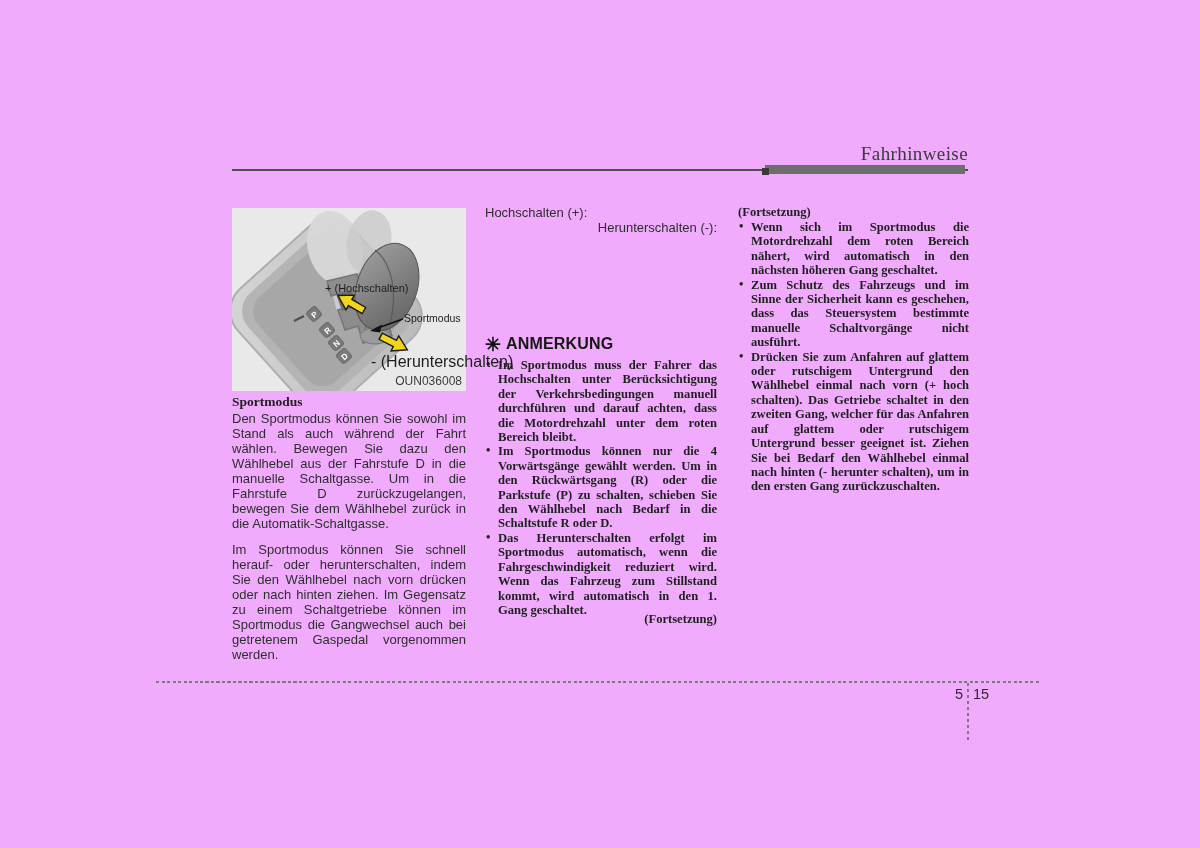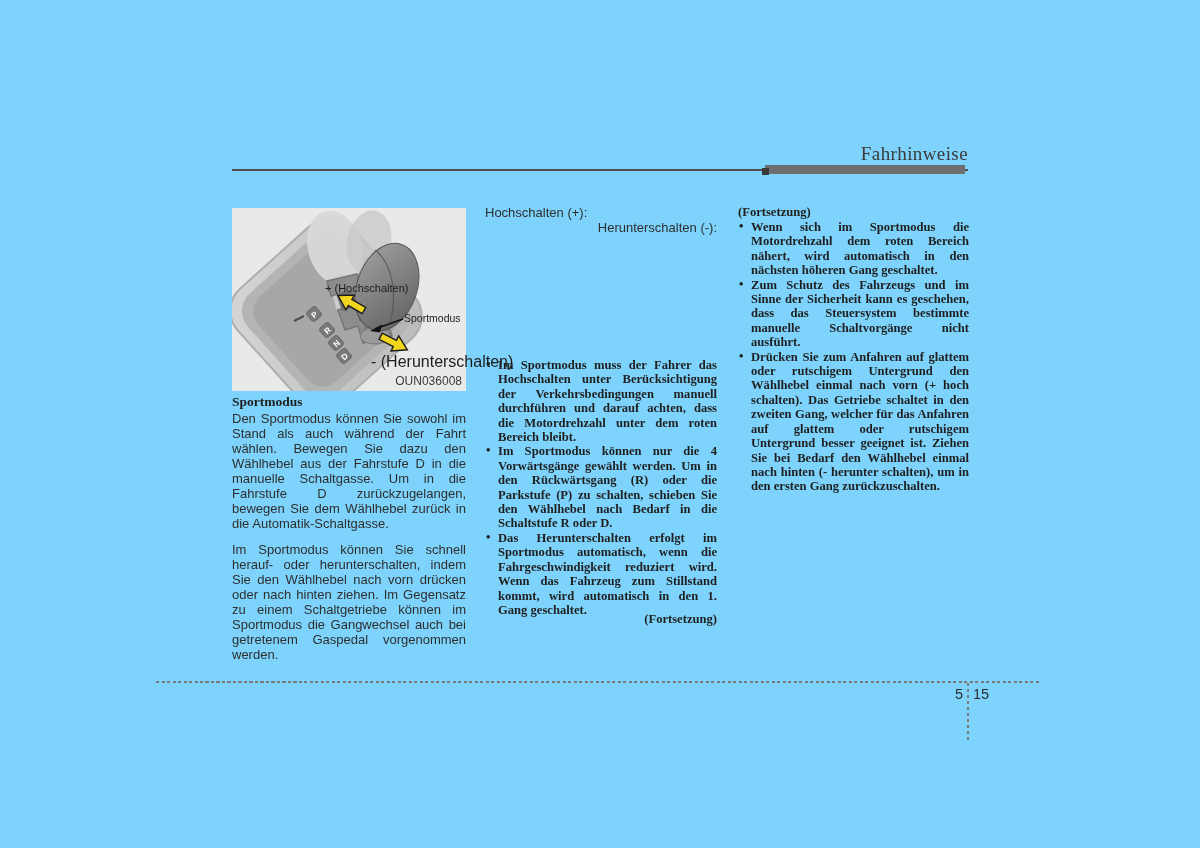--- a/index.html
+++ b/index.html
@@ -1,16 +1,16 @@
 <!DOCTYPE html>
 <html><head>
 <meta charset="utf-8">
 <style>
   html,body{margin:0;padding:0;background:#ffffff;}
-  #page{position:relative;width:1200px;height:848px;background:#7dd3fc;overflow:hidden;
+  #page{position:relative;width:1200px;height:848px;background:#f0abfc;overflow:hidden;
         font-family:"Liberation Sans",sans-serif;color:#2e2e2e;}
 
   
   .hdr-title{position:absolute;top:143px;right:232px;font-family:"Liberation Serif",serif;
              font-size:19px;color:#3a3a3a;letter-spacing:.4px;}
   .hdr-rule{position:absolute;left:232px;top:169px;width:736px;height:2px;background:#4f4f4f;}
   .hdr-bar{position:absolute;left:765px;top:165px;width:200px;height:9px;background:#6e6e6e;}
   .hdr-bar-nub{position:absolute;left:762px;top:168px;width:7px;height:7px;background:#3a3a3a;}
 
   
@@ -138,20 +138,23 @@
 
   <div class="lh-sport serifbold">Sportmodus</div>
   <div class="col lp2">Im Sportmodus können Sie schnell herauf- oder herunterschalten, indem Sie den Wählhebel nach vorn drücken oder nach hinten ziehen. Im Gegensatz zu einem Schaltgetriebe können im Sportmodus die Gangwechsel auch bei getretenem Gaspedal vorgenommen werden.</div>
   <div class="col lp1">Den Sportmodus können Sie sowohl im Stand als auch während der Fahrt wählen. Bewegen Sie dazu den Wählhebel aus der Fahrstufe D in die manuelle Schaltgasse. Um in die Fahrstufe D zurückzugelangen, bewegen Sie dem Wählhebel zurück in die Automatik-Schaltgasse.</div>
 
   <div class="col midtop">
     <div style="text-align:left;">Hochschalten (+):</div>
     <div style="text-align:right;">Herunterschalten (-):</div>
   </div>
 
+  <div class="note-head">
+    <span class="note-sym">✳</span><span class="note-title">ANMERKUNG</span>
+  </div>
 
   <div class="bullets mid-bullets">
     <div class="bullet">
       <span class="bmark">•</span>
       <span>Im Sportmodus muss der Fahrer das Hochschalten unter Berücksichtigung der Verkehrsbedingungen manuell durchführen und darauf achten, dass die Motordrehzahl unter dem roten Bereich bleibt.</span>
     </div>
     <div class="bullet">
       <span class="bmark">•</span>
       <span>Im Sportmodus können nur die 4 Vorwärtsgänge gewählt werden. Um in den Rückwärtsgang (R) oder die Parkstufe (P) zu schalten, schieben Sie den Wählhebel nach Bedarf in die Schaltstufe R oder D.</span>
     </div>

